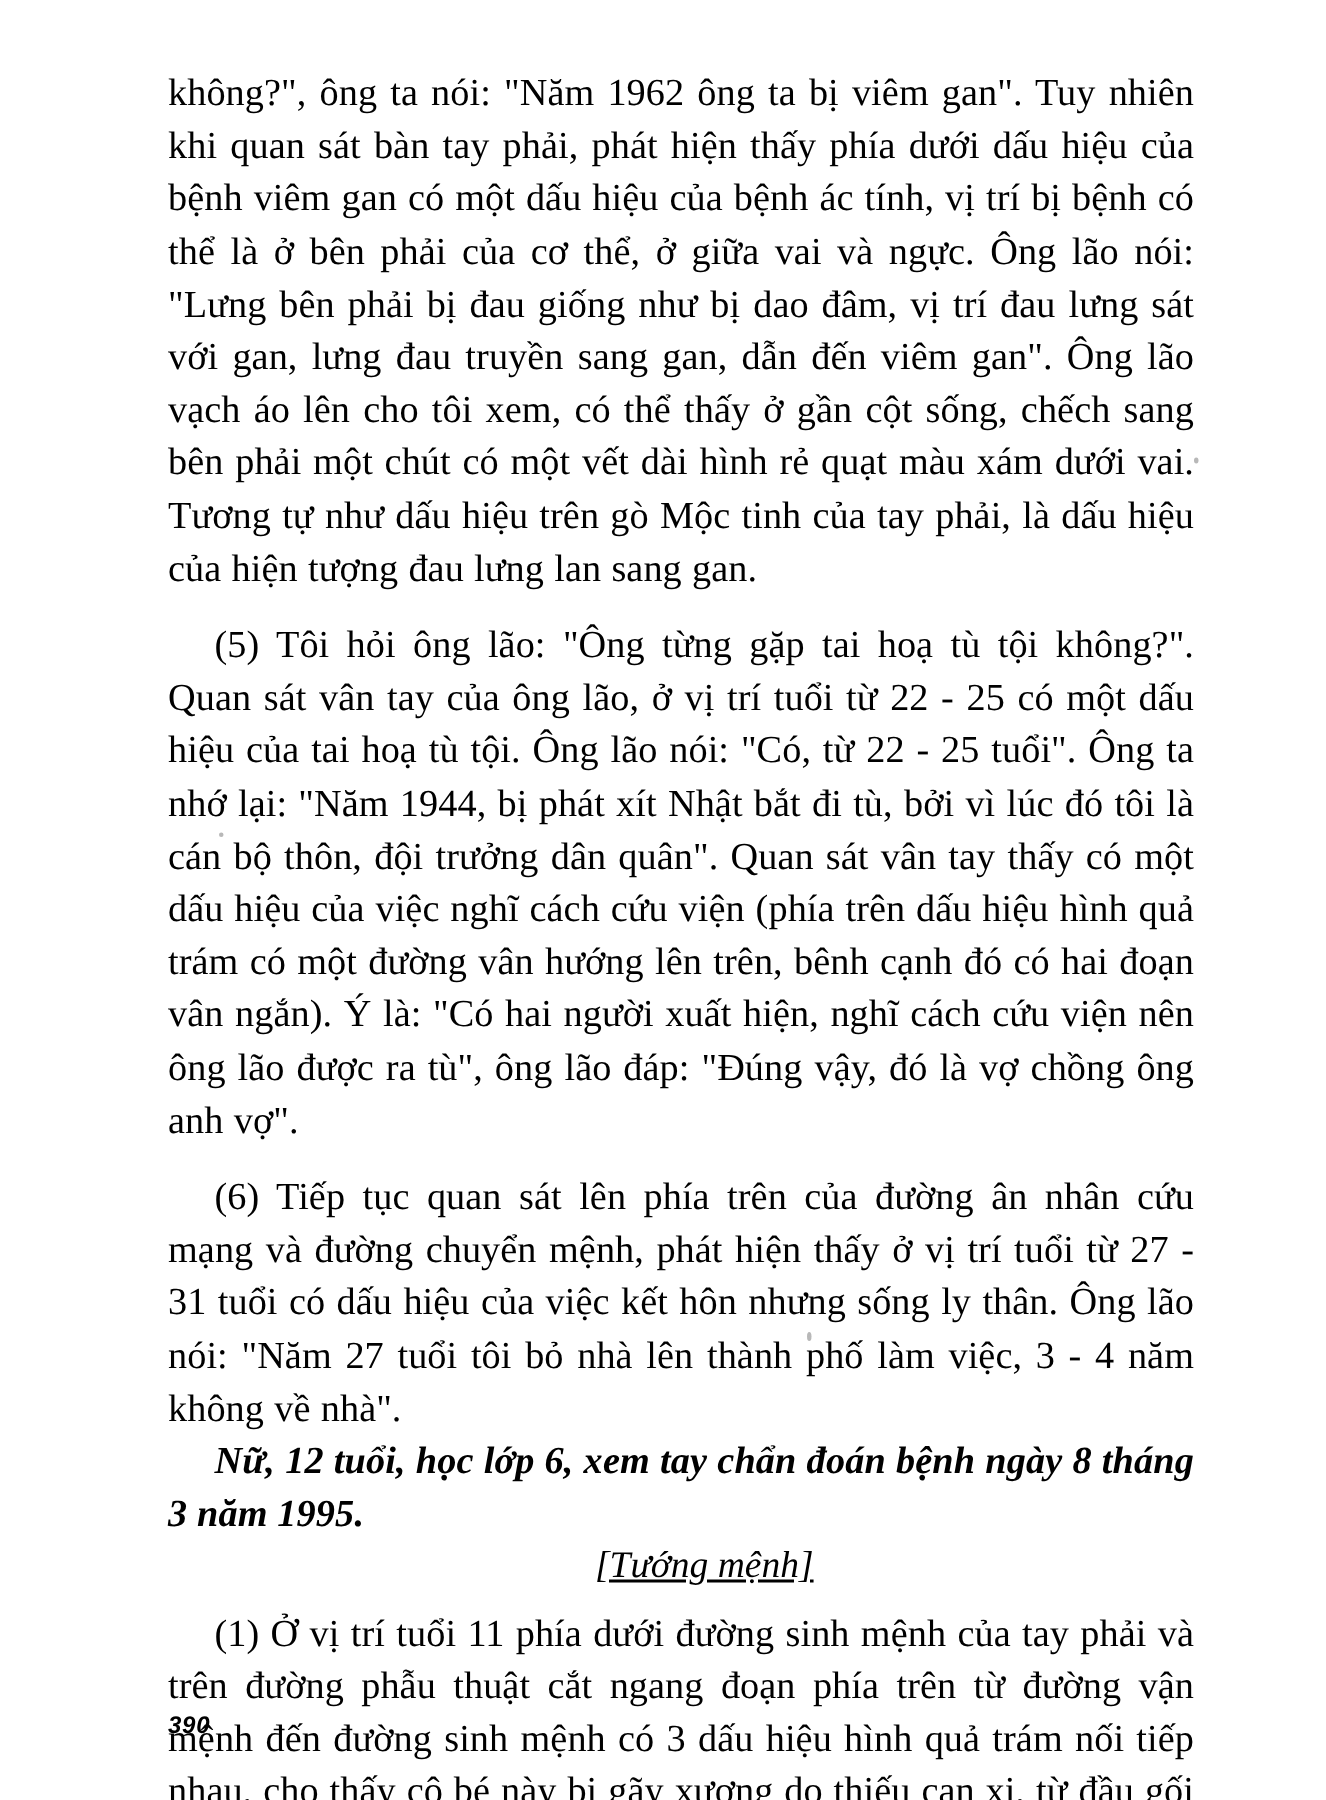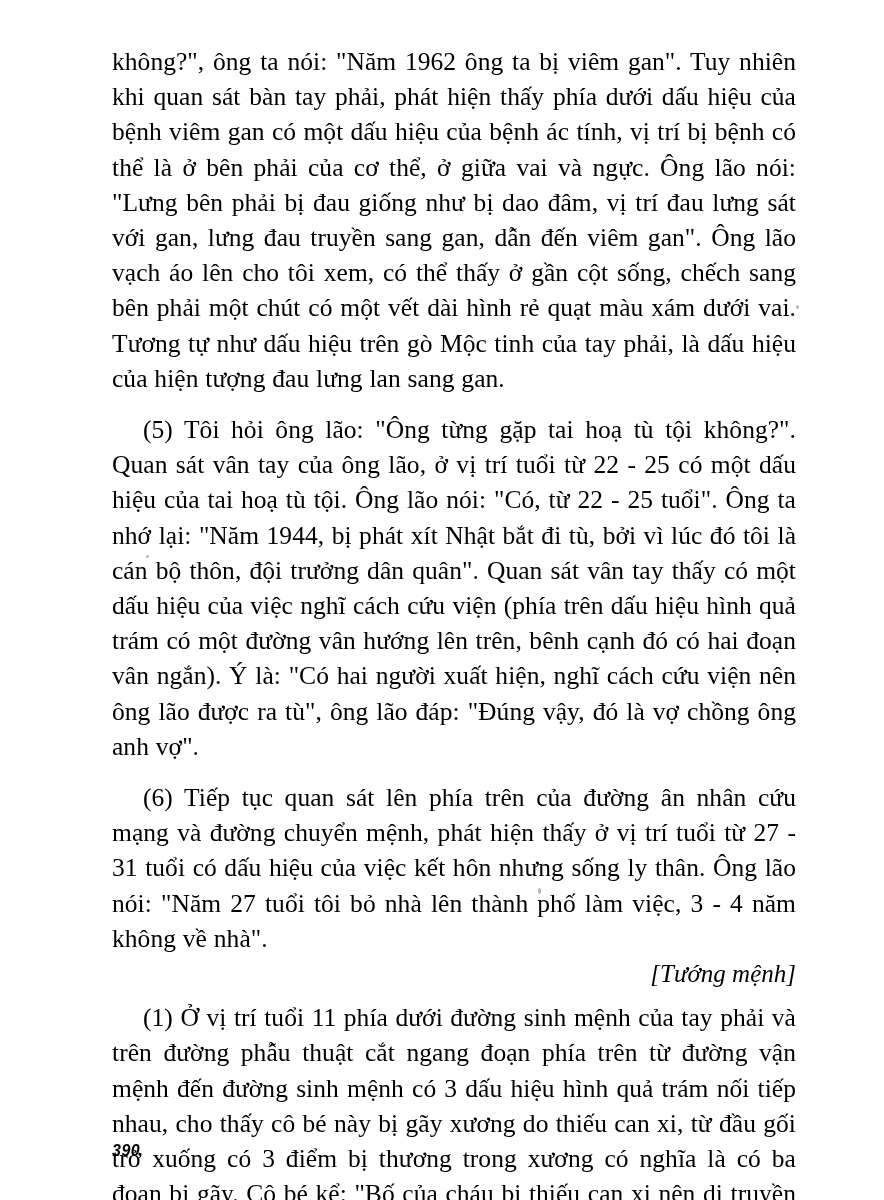--- a/index.html
+++ b/index.html
@@ -66,21 +66,22 @@
     text-indent: 31px;
     letter-spacing: 0.1px;
   }
 
   .label-italic {
     margin: 0;
     font-style: italic;
     font-size: 25px;
     line-height: 35.2px;
     text-indent: 31px;
-    text-align: right;
+    text-align: center;
+    text-decoration: underline;
   }
 
   
   .para:last-child,
   .heading-bolditalic {
     text-align-last: left;
   }
 
   #page-number {
     position: absolute;
@@ -111,20 +112,21 @@
   <div class="speckle" style="left:796px; top:305px; width:3px; height:4px;"></div>
 
   <div id="text-column">
 
     <p class="para">không?", ông ta nói: "Năm 1962 ông ta bị viêm gan". Tuy nhiên khi quan sát bàn tay phải, phát hiện thấy phía dưới dấu hiệu của bệnh viêm gan có một dấu hiệu của bệnh ác tính, vị trí bị bệnh có thể là ở bên phải của cơ thể, ở giữa vai và ngực. Ông lão nói: "Lưng bên phải bị đau giống như bị dao đâm, vị trí đau lưng sát với gan, lưng đau truyền sang gan, dẫn đến viêm gan". Ông lão vạch áo lên cho tôi xem, có thể thấy ở gần cột sống, chếch sang bên phải một chút có một vết dài hình rẻ quạt màu xám dưới vai. Tương tự như dấu hiệu trên gò Mộc tinh của tay phải, là dấu hiệu của hiện tượng đau lưng lan sang gan.</p>
 
     <p class="para indent gap-before">(5) Tôi hỏi ông lão: "Ông từng gặp tai hoạ tù tội không?". Quan sát vân tay của ông lão, ở vị trí tuổi từ 22 - 25 có một dấu hiệu của tai hoạ tù tội. Ông lão nói: "Có, từ 22 - 25 tuổi". Ông ta nhớ lại: "Năm 1944, bị phát xít Nhật bắt đi tù, bởi vì lúc đó tôi là cán bộ thôn, đội trưởng dân quân". Quan sát vân tay thấy có một dấu hiệu của việc nghĩ cách cứu viện (phía trên dấu hiệu hình quả trám có một đường vân hướng lên trên, bênh cạnh đó có hai đoạn vân ngắn). Ý là: "Có hai người xuất hiện, nghĩ cách cứu viện nên ông lão được ra tù", ông lão đáp: "Đúng vậy, đó là vợ chồng ông anh vợ".</p>
 
     <p class="para indent gap-before">(6) Tiếp tục quan sát lên phía trên của đường ân nhân cứu mạng và đường chuyển mệnh, phát hiện thấy ở vị trí tuổi từ 27 - 31 tuổi có dấu hiệu của việc kết hôn nhưng sống ly thân. Ông lão nói: "Năm 27 tuổi tôi bỏ nhà lên thành phố làm việc, 3 - 4 năm không về nhà".</p>
 
+    <p class="heading-bolditalic gap-before">Nữ, 12 tuổi, học lớp 6, xem tay chẩn đoán bệnh ngày 8 tháng 3 năm 1995.</p>
 
     <p class="label-italic gap-before">[Tướng mệnh]</p>
 
     <p class="para indent gap-before">(1) Ở vị trí tuổi 11 phía dưới đường sinh mệnh của tay phải và trên đường phẫu thuật cắt ngang đoạn phía trên từ đường vận mệnh đến đường sinh mệnh có 3 dấu hiệu hình quả trám nối tiếp nhau, cho thấy cô bé này bị gãy xương do thiếu can xi, từ đầu gối trở xuống có 3 điểm bị thương trong xương có nghĩa là có ba đoạn bị gãy. Cô bé kể: "Bố của cháu bị thiếu can xi nên di truyền sang cháu". Mẹ của cô bé nói: "Mùa hè năm ngoái tôi cho cháu đi chơi công viên, do</p>
 
   </div>
 
   <div id="page-number">390</div>
 
 </div>

